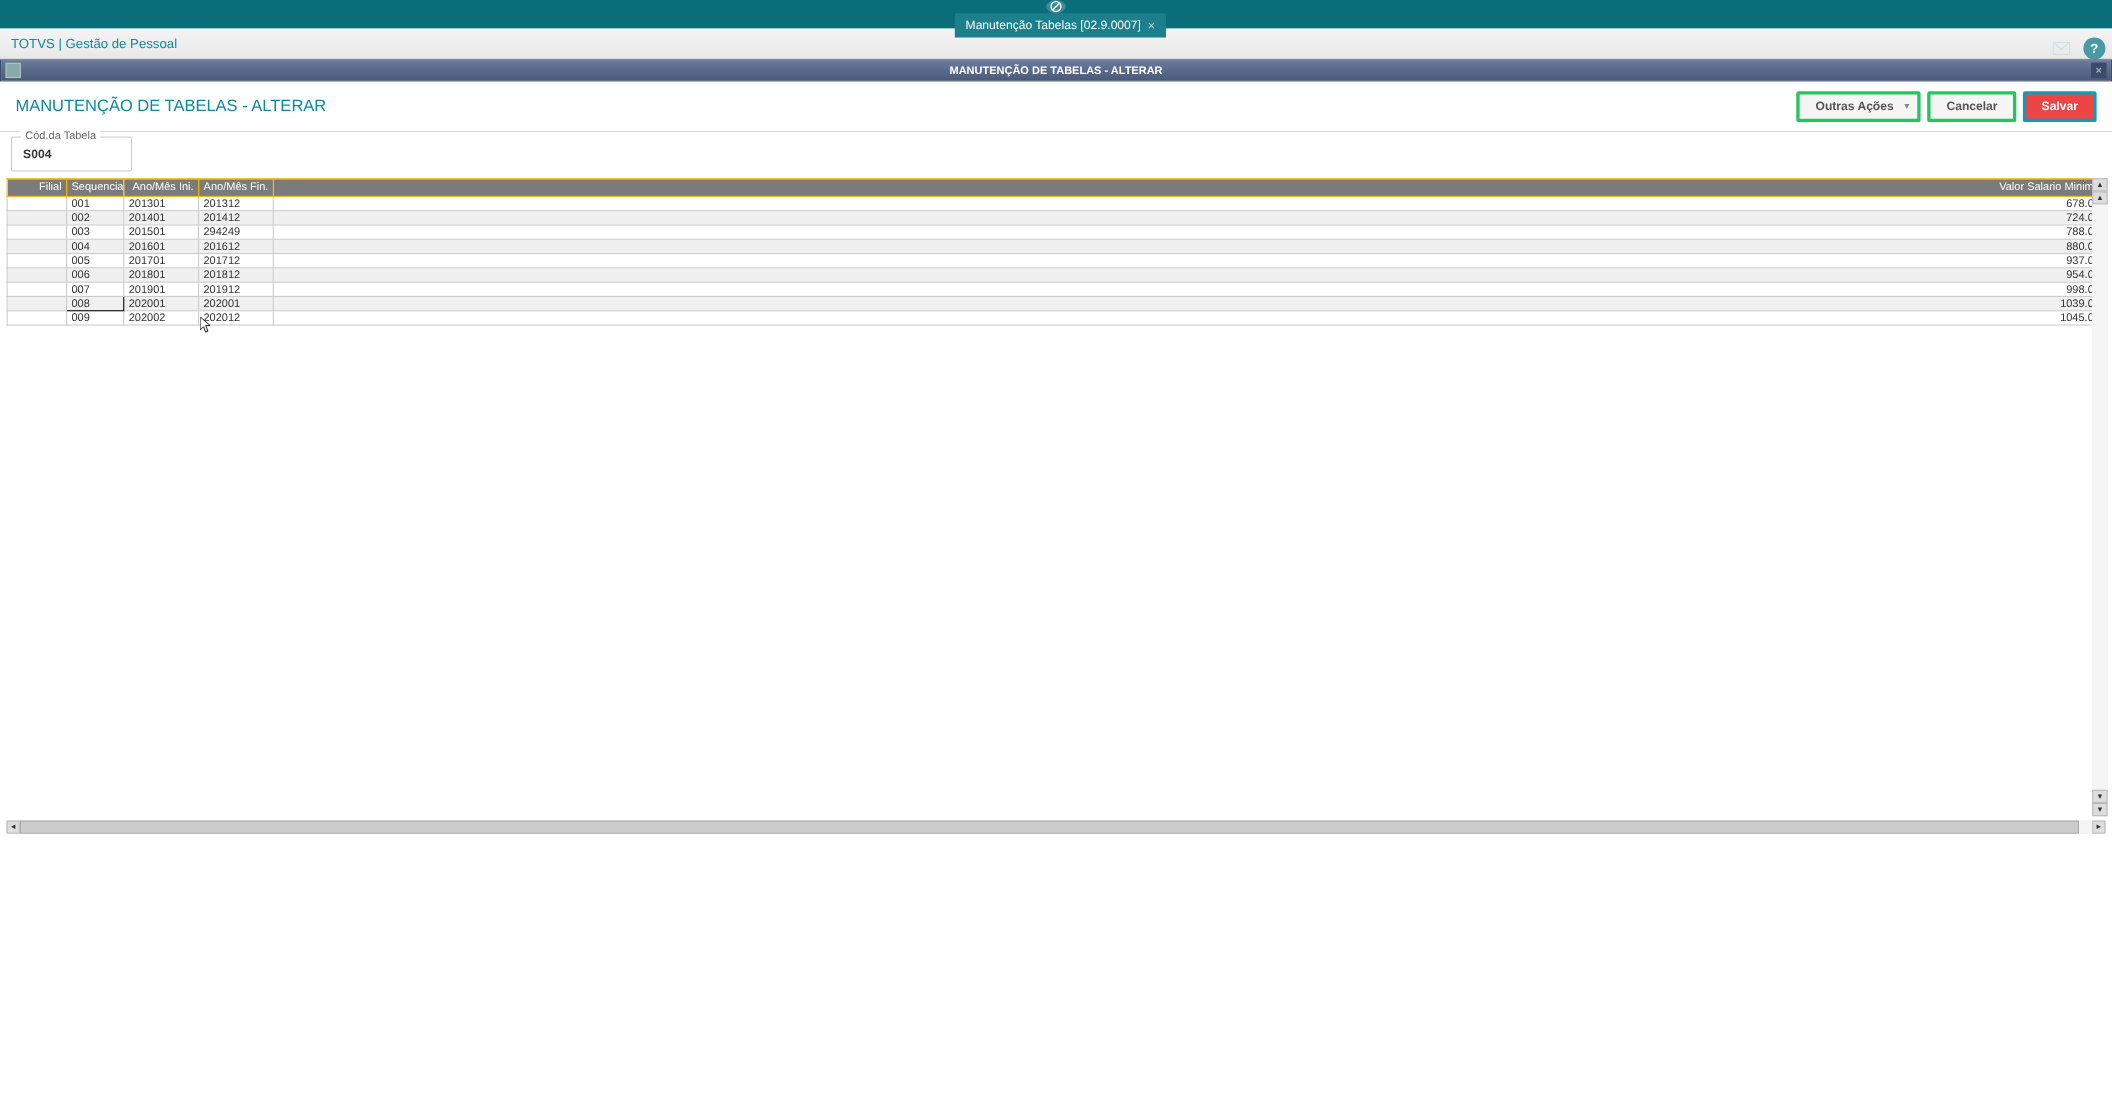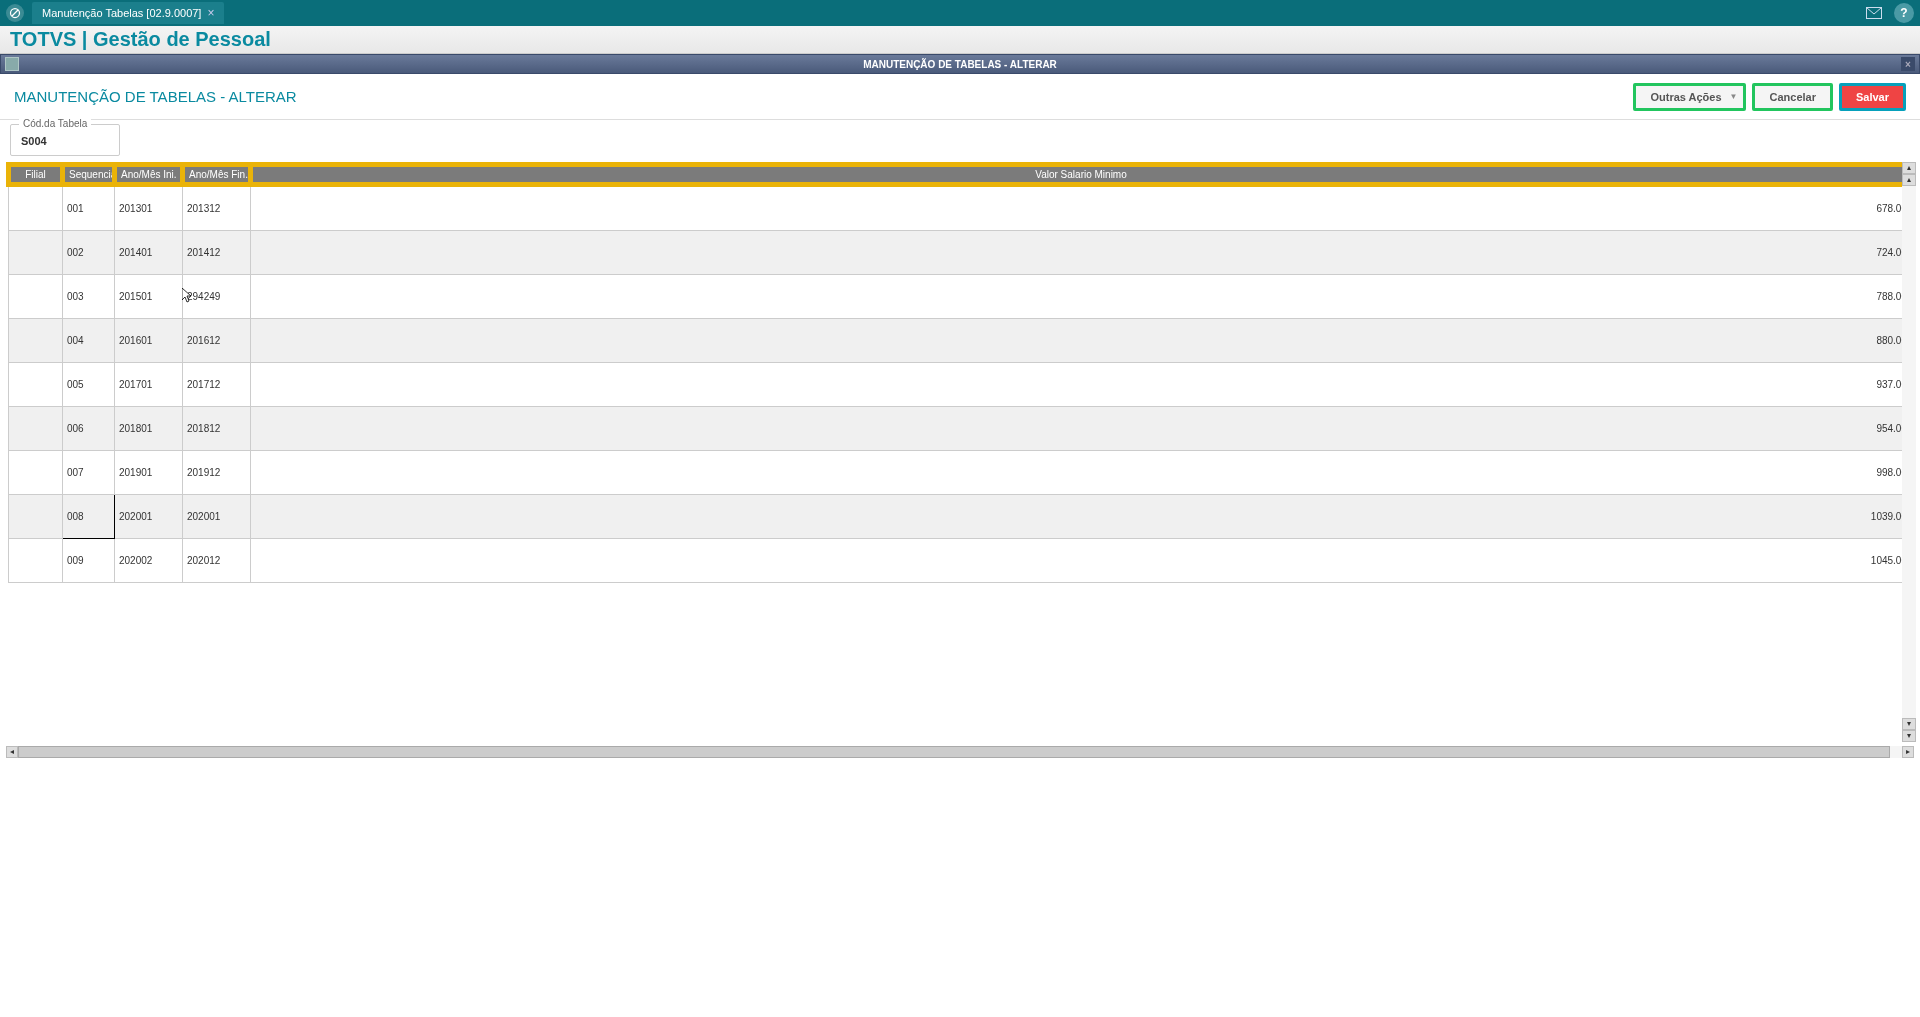--- a/index.html
+++ b/index.html
@@ -1,30 +1,30 @@
 <!DOCTYPE html>
 <html><head>
 <meta charset="utf-8">
 <style>
 * { box-sizing: border-box; margin: 0; padding: 0; }
 body { font-family: Arial, sans-serif; font-size: 11px; background: #fff; color: #333; overflow: hidden; }
 
 
-.titlebar { background: #0a6e7a; height: 26px; display: flex; align-items: center; padding: 0 6px; }
+.titlebar { background: #0a6e7a; height: 26px; display: flex; align-items: center; padding: 0 6px; flex-direction: column; }
 .titlebar-logo { width: 18px; height: 18px; border-radius: 50%; background: #fff3; display:flex; align-items:center; justify-content:center; cursor:pointer;}
 .titlebar-logo svg { width:12px; height:12px; }
 .tab { background: #1b7f8c; color:#fff; height:22px; line-height:22px; padding:0 10px 0 10px; margin-left:8px; font-size:11px; border-radius:2px 2px 0 0; display:flex; align-items:center; position:relative;}
 .tab .close { margin-left:6px; font-size:12px; color:#cce; cursor:pointer;}
 .titlebar-right { margin-left:auto; display:flex; gap:10px; align-items:center;}
 .titlebar-icon { width:20px; height:20px; display:flex; align-items:center; justify-content:center; color:#cde; cursor:pointer;}
 .titlebar-icon.help { background:#4a9aa5; border-radius:50%;}
 
 
 .appheader { height:28px; background:linear-gradient(#f4f4f4,#e8e8e8); border-bottom:1px solid #ccc; display:flex; align-items:center; padding:0 10px;}
-.appheader-title { color:#0a8aa0; font-size:20px; font-weight:700;}
+.appheader-title { color:#0a8aa0; font-size:12px; font-weight:400;}
 .appheader-right { margin-left:auto; display:flex; gap:14px; font-size:10.5px; color:#666; align-items:center;}
 .appheader-right span { white-space:nowrap;}
 
 
 .windowbar { height:20px; background:linear-gradient(#6a7a9a,#4a5a7a); display:flex; align-items:center; color:#fff; font-size:10px; font-weight:bold; padding:0 4px; position:relative; border:1px solid #3a4a6a;}
 .windowbar-icon { width:14px; height:14px; background:#8aa; border:1px solid #fff5; margin-right:6px; cursor:pointer;}
 .windowbar-title { position:absolute; left:50%; transform:translateX(-50%);}
 .windowbar-close { margin-left:auto; width:14px; height:14px; background:#3a4a6a; color:#aab; display:flex; align-items:center; justify-content:center; cursor:pointer;}
 
 
@@ -40,22 +40,22 @@
 .formrow { background:#fff; padding:4px 10px 6px 10px; display:flex; gap:10px; align-items:center;}
 .fieldgroup { border:1px solid #ccc; border-radius:2px; padding:0; position:relative; }
 .fieldgroup.small { width:110px;}
 .fieldgroup.large { flex:1;}
 .fieldgroup .label { position:absolute; top:-7px; left:8px; background:#fff; padding:0 4px; font-size:10px; color:#666;}
 .fieldgroup .value { padding:10px 10px 6px 10px; font-size:11px; font-weight:bold; color:#333; height:30px;}
 
 
 .gridwrap { position:relative; margin:0 6px; }
 .grid { width:100%; border-collapse:collapse; table-layout:fixed;}
-.grid th { background:#7b7b7b; color:#fff; font-size:10px; font-weight:normal; text-align:center; padding:2px 4px; border:5px solid #eab308; height:16px; white-space:nowrap; overflow:hidden;}
-.grid td { font-size:10px; padding:16px 4px; border:1px solid #ccc; background:#fff; height:13px; white-space:nowrap; overflow:hidden;}
+.grid th { background:#7b7b7b; color:#fff; font-size:10px; font-weight:normal; text-align:right; padding:2px 4px; border:1px solid #eab308; height:16px; white-space:nowrap; overflow:hidden;}
+.grid td { font-size:10px; padding:0 4px; border:1px solid #ccc; background:#fff; height:13px; white-space:nowrap; overflow:hidden;}
 .grid tr.even td { background:#f0f0f0;}
 .grid td.num { text-align:right;}
 .grid td.sel { border:1px solid #000;}
 
 .col-filial { width:54px;}
 .col-seq { width:52px;}
 .col-ini { width:68px;}
 .col-fin { width:68px;}
 .col-val { width:auto;}
 

